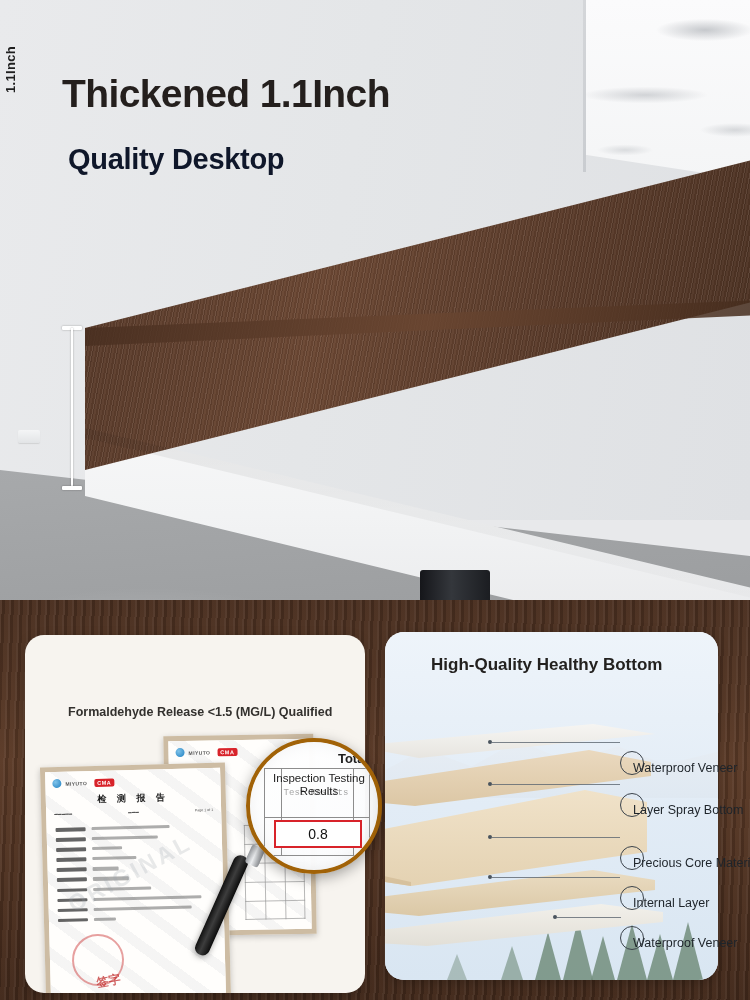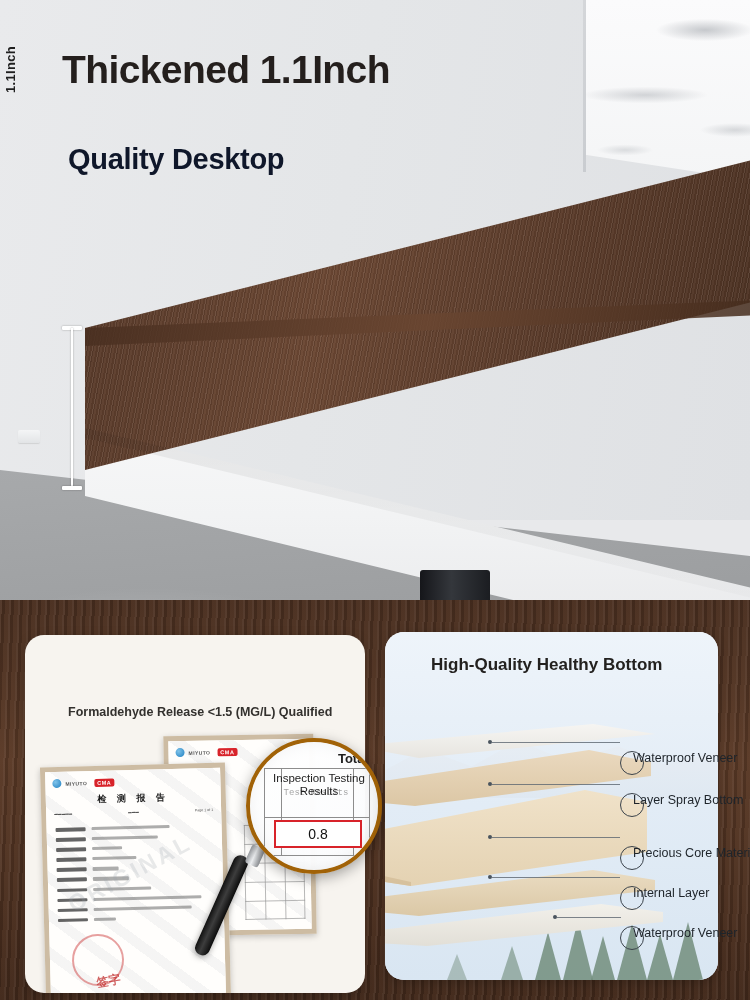--- a/index.html
+++ b/index.html
@@ -74,21 +74,21 @@
   .caliper .bar{position:absolute;left:9px;top:6px;width:2px;height:160px;background:#fff;
     box-shadow:0 0 2px rgba(0,0,0,.35);}
   .caliper .cap{position:absolute;left:0;width:20px;height:4px;background:#fff;border-radius:1px;
     box-shadow:0 0 2px rgba(0,0,0,.35);}
   .caliper .cap.t{top:4px;} .caliper .cap.b{bottom:4px;}
   .caliper-label{position:absolute;left:-18px;top:62px;width:56px;text-align:center;
     transform:rotate(-90deg);font-size:13px;font-weight:700;color:#1f1f1f;
     letter-spacing:.3px;}
 
   
-  .h1{position:absolute;left:62px;top:48px;font-size:39px;font-weight:700;color:#241f1d;
+  .h1{position:absolute;left:62px;top:72px;font-size:39px;font-weight:700;color:#241f1d;
     letter-spacing:-.6px;}
   .h2{position:absolute;left:68px;top:143px;font-size:29px;font-weight:700;color:#0f172a;
     letter-spacing:-.3px;}
   .sub{position:absolute;left:55px;top:205px;font-size:13.5px;font-weight:600;color:#3b3936;
     line-height:17px;}
 
   
   .card{position:absolute;border-radius:19px;overflow:hidden;
     box-shadow:0 3px 12px rgba(0,0,0,.22);}
   .card-left{left:25px;top:635px;width:340px;height:358px;background:#f7f4ef;}
@@ -160,21 +160,21 @@
     background:linear-gradient(180deg,#e9eef4,#dfe8f1);
     clip-path:polygon(0 60%,12% 30%,26% 55%,40% 18%,55% 48%,70% 26%,84% 52%,100% 34%,100% 100%,0 100%);
     opacity:.85;}
   .trees{position:absolute;left:0;right:0;bottom:0;height:72px;}
   .tree{position:absolute;bottom:0;background:#6e8a78;
     clip-path:polygon(50% 0,100% 100%,0 100%);opacity:.82;}
   .layer{position:absolute;}
   .layer .face{position:absolute;inset:0;}
   .lead{position:absolute;height:1px;background:#5c6670;opacity:.8;}
   .lead-dot{position:absolute;width:4px;height:4px;border-radius:50%;background:#4a545e;}
-  .callout{position:absolute;display:flex;align-items:flex-start;white-space:nowrap;}
+  .callout{position:absolute;display:flex;align-items:flex-end;white-space:nowrap;}
   .callout .ring{width:22px;height:22px;border-radius:50%;border:1.4px solid #3b434b;flex:none;}
   .callout .ctext{margin-left:-11px;font-size:12.5px;color:#1e242a;font-weight:500;}
 
   .ov{position:absolute;top:0;left:0;}
 </style>
 </head>
 <body>
 
 <div class="stage">
 

